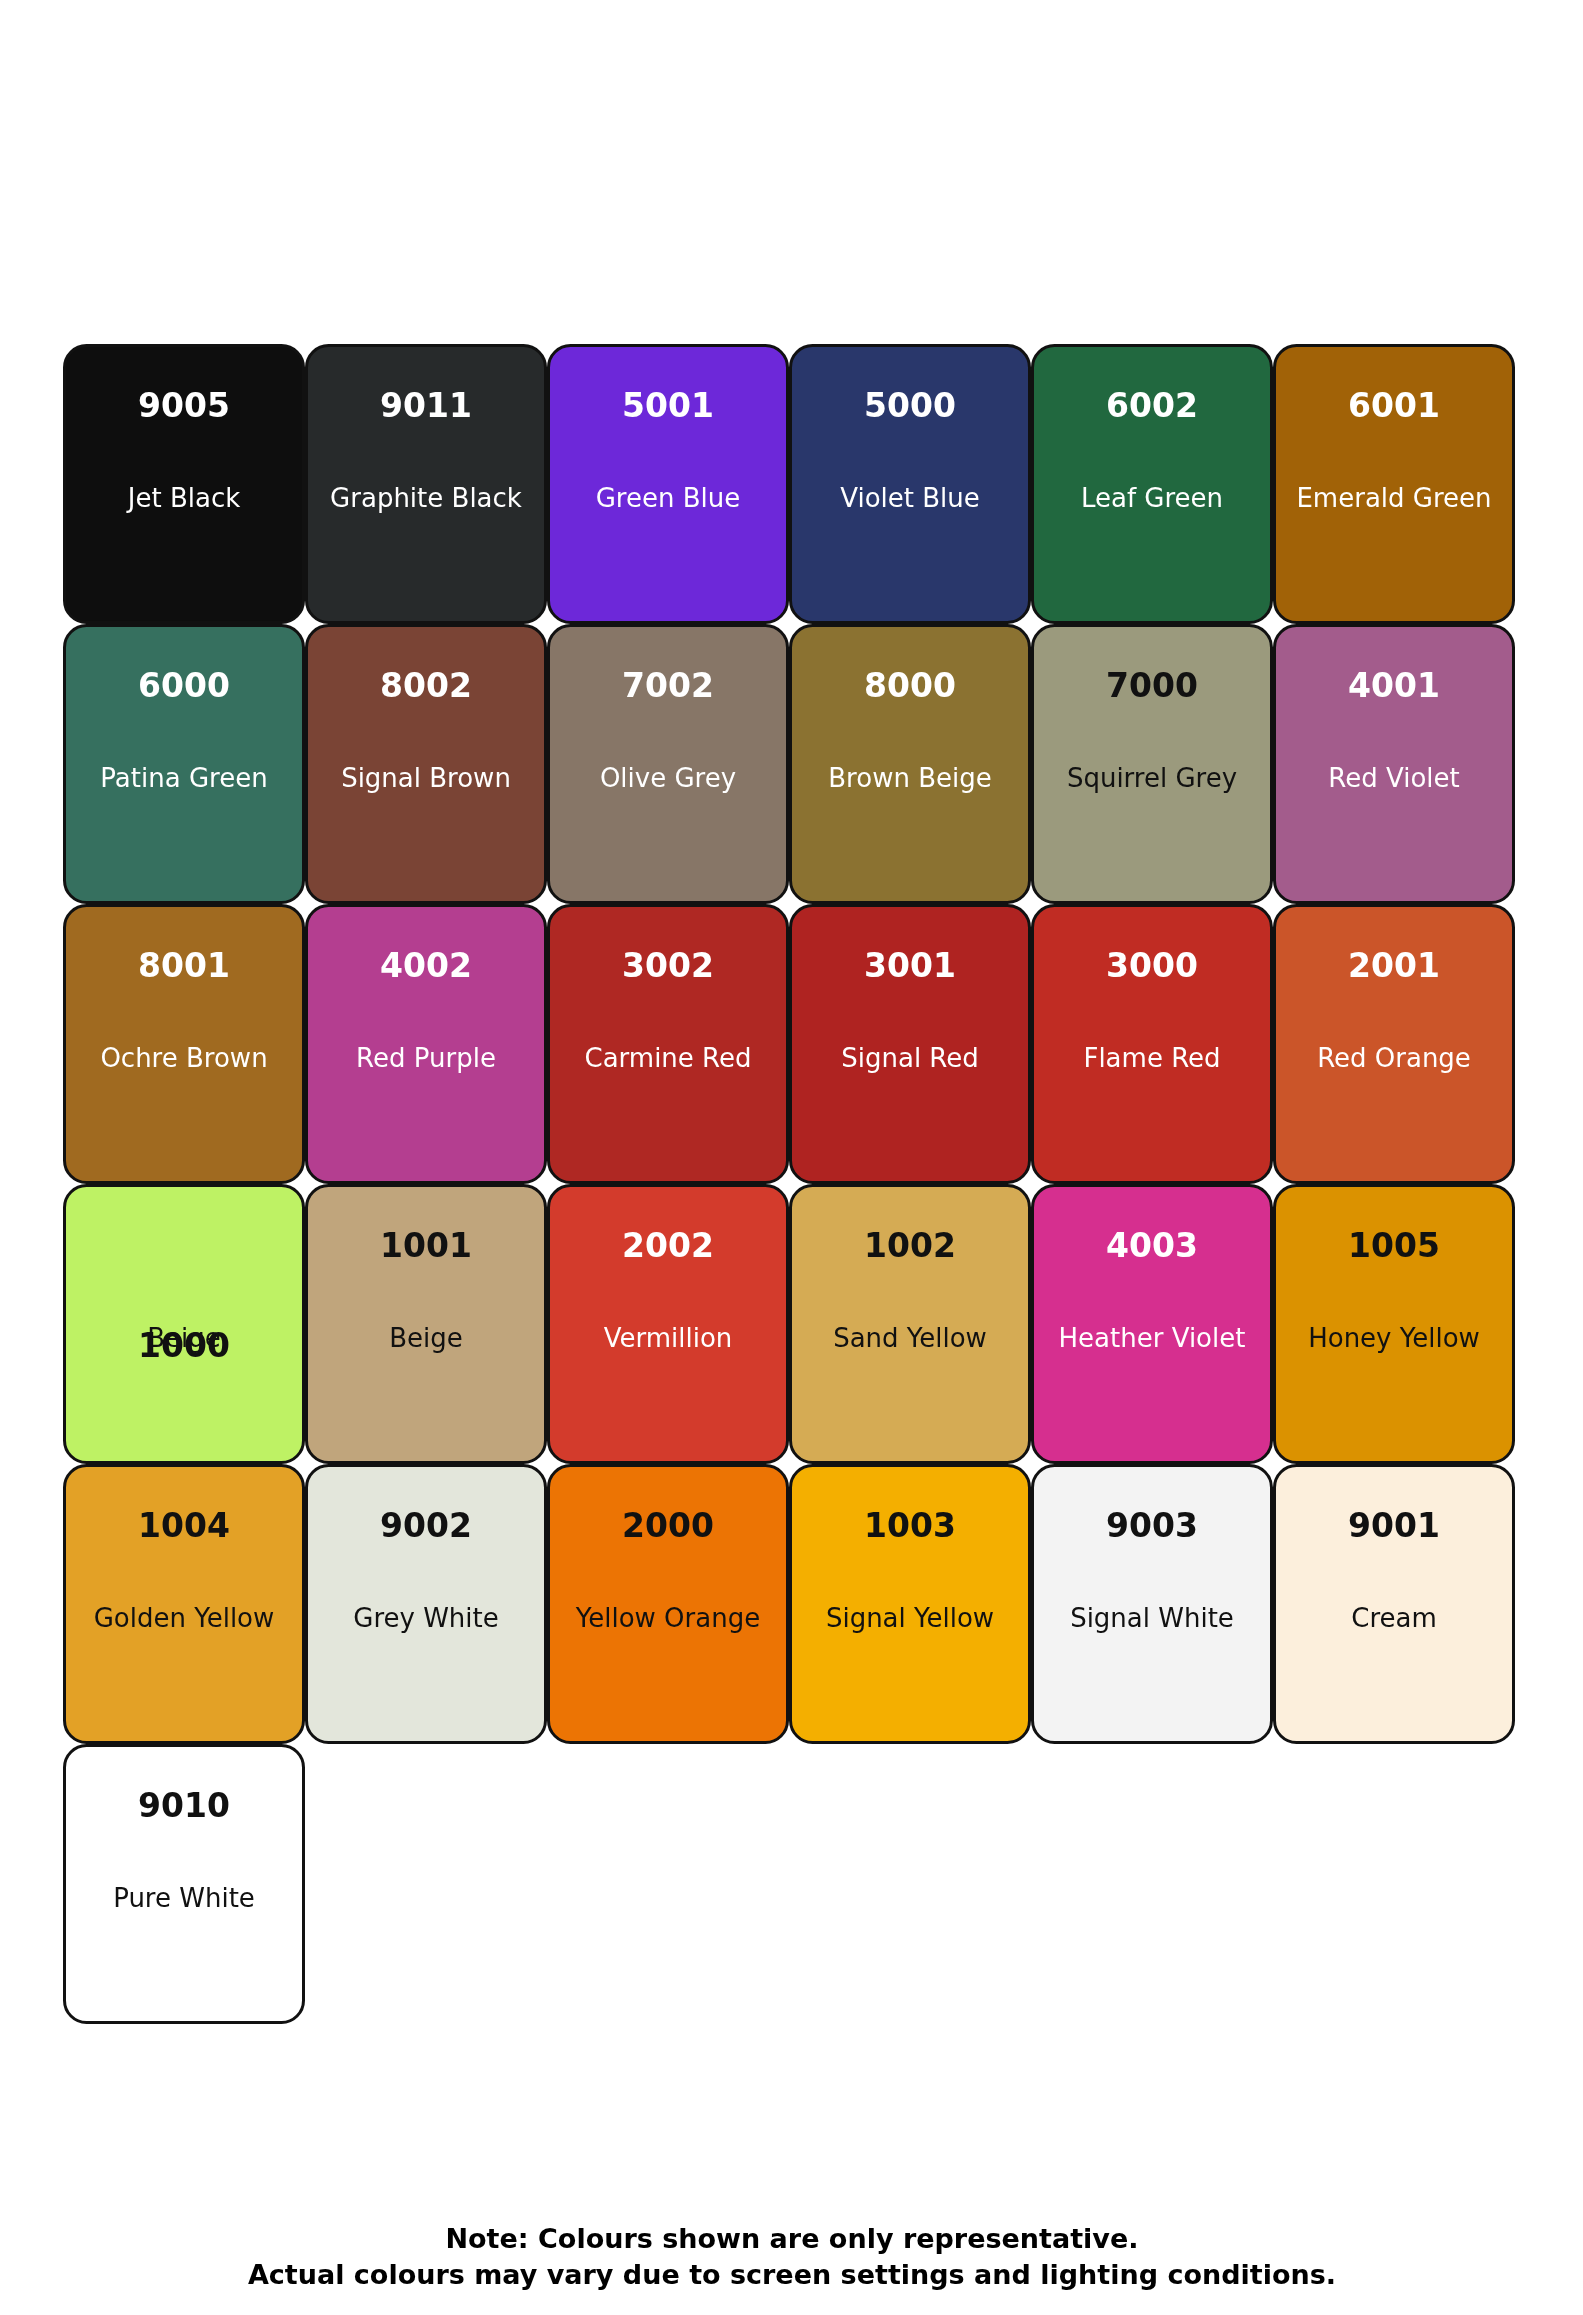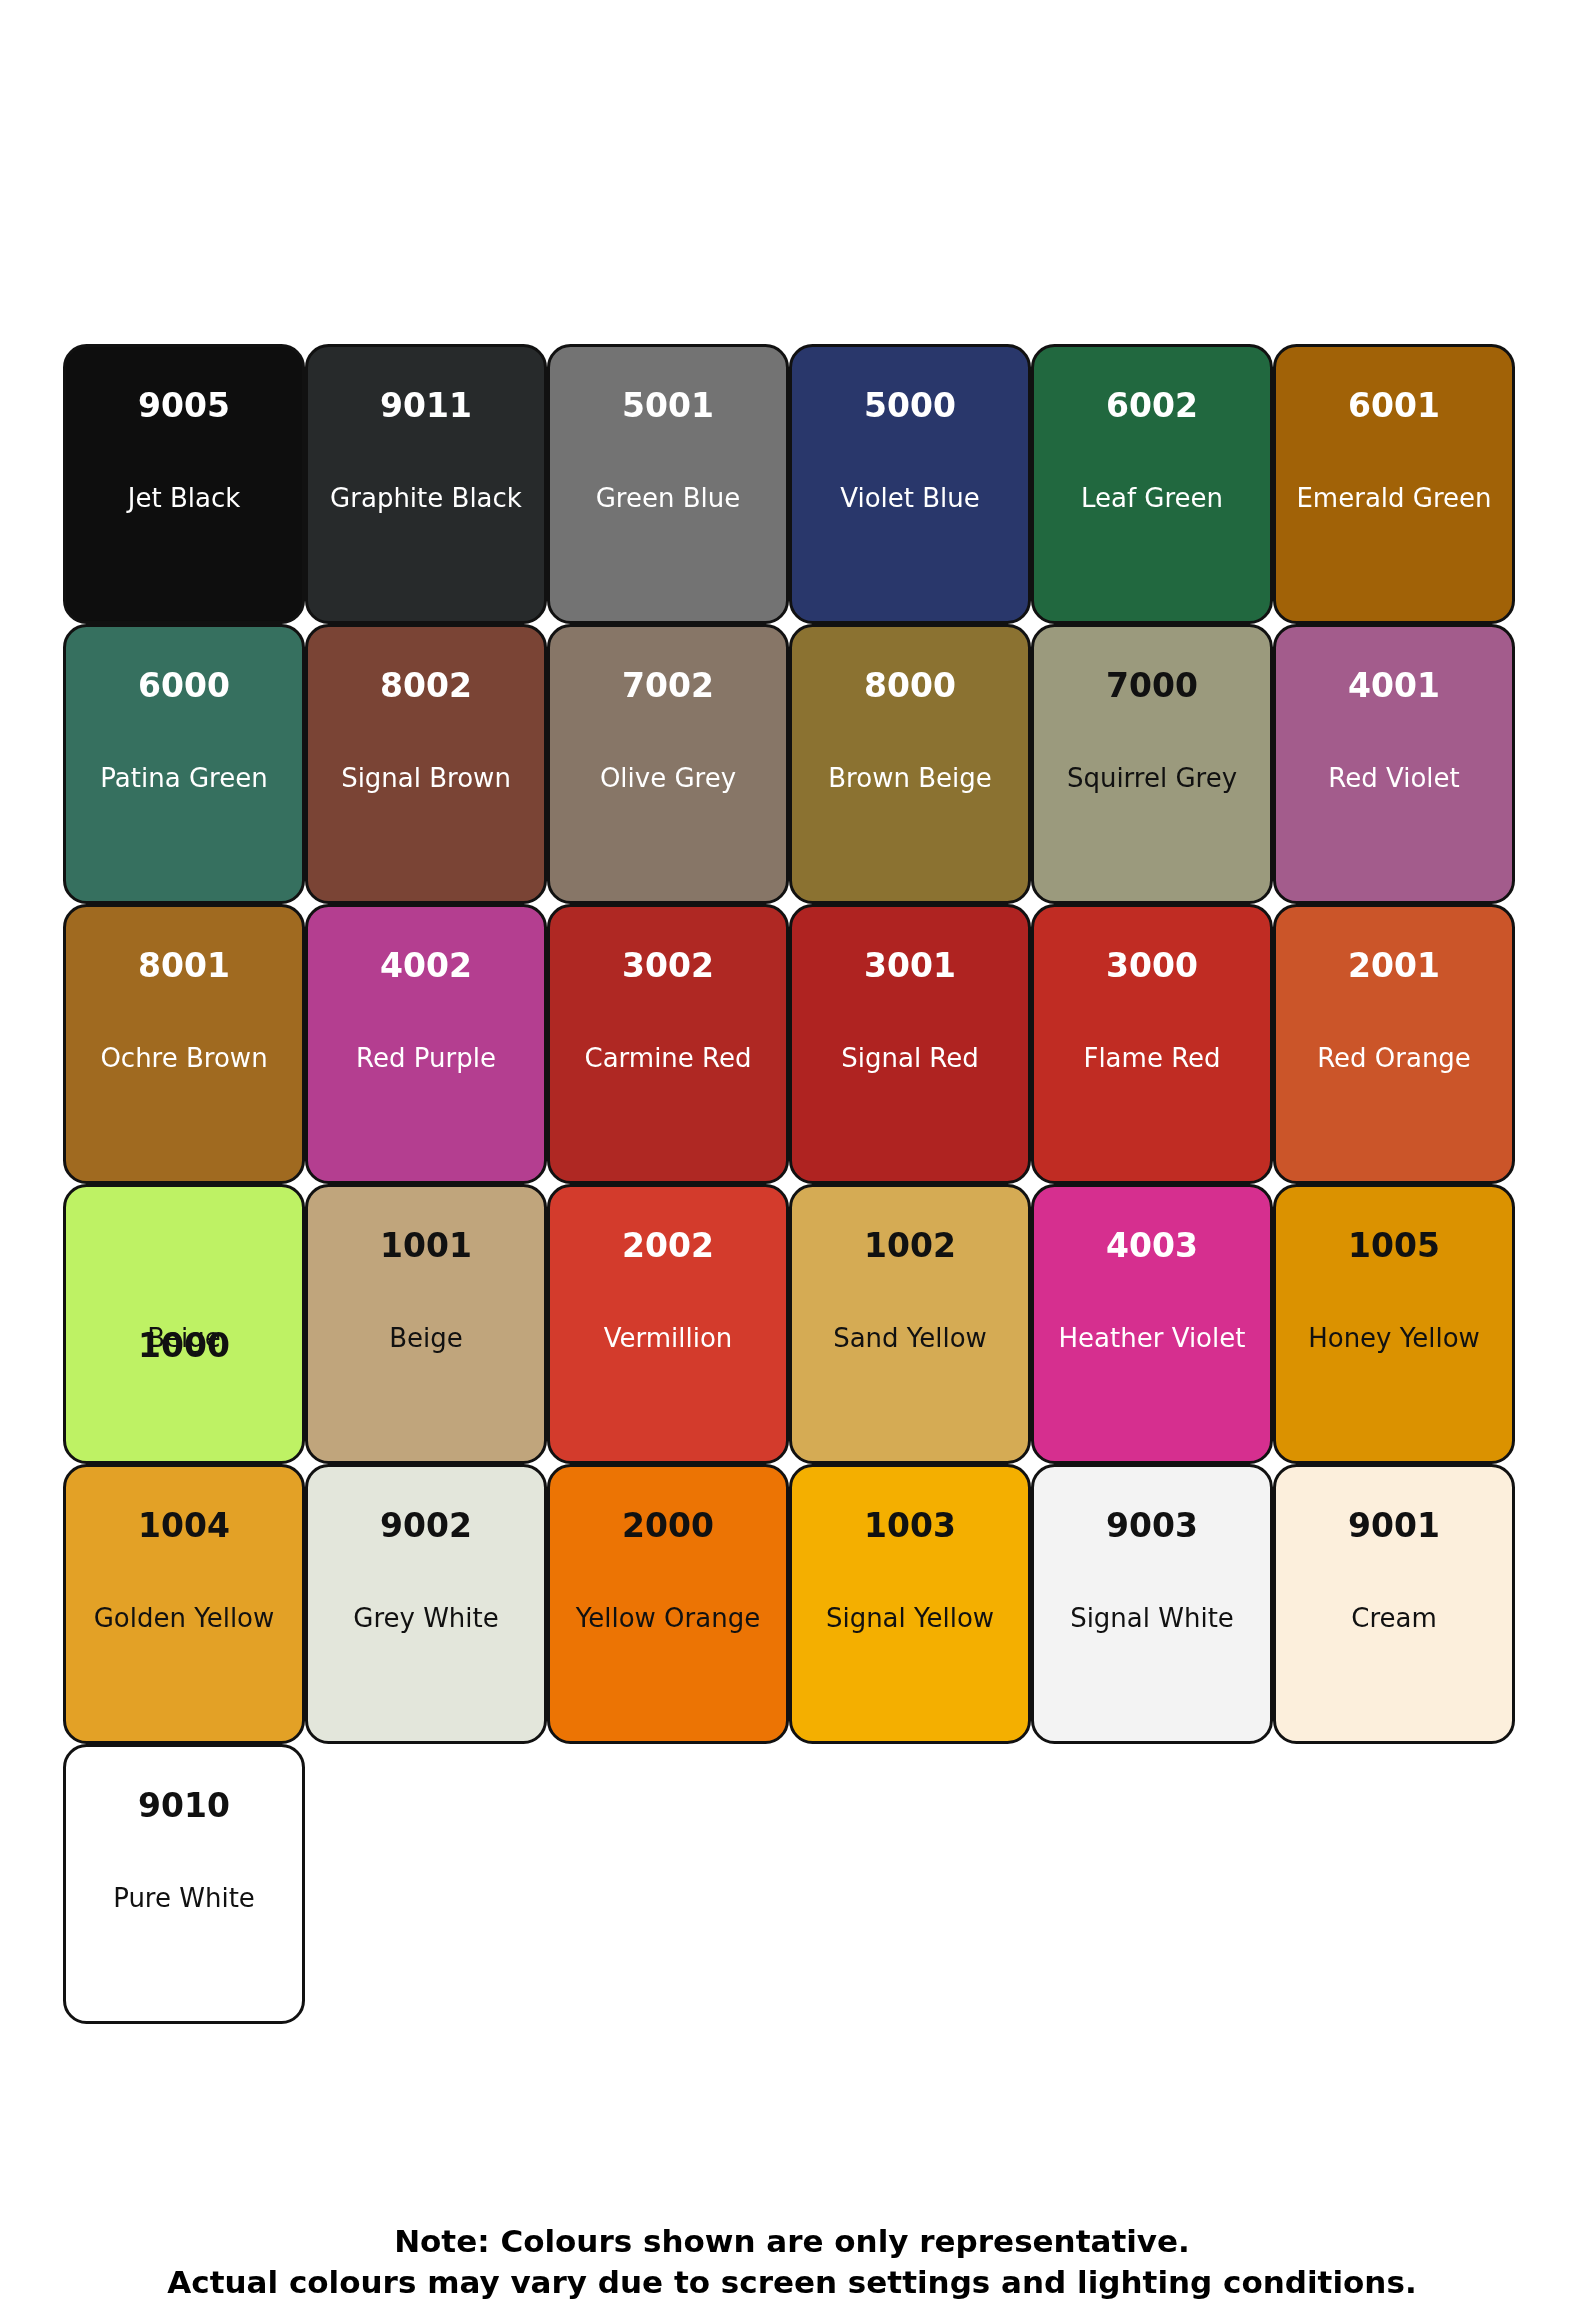--- a/index.html
+++ b/index.html
@@ -70,21 +70,21 @@
     line-height: 1;
     white-space: nowrap;
   }
 
   .footer {
     position: absolute;
     left: 0;
     top: 2221px;
     width: 1584px;
     text-align: center;
-    font-size: 31px;
+    font-size: 27px;
     font-weight: bold;
     color: #000000;
     line-height: 1.32;
   }
   .footer div { white-space: nowrap; }
 </style>
 </head>
 <body>
 
 <div class="sheet">
@@ -92,21 +92,21 @@
   <div class="grid-wrap">
     <div class="swatch-grid" id="swatch-grid">
         <div class="swatch" style="background: rgb(14, 14, 14); color: rgb(255, 255, 255);">
           <div class="swatch-code">9005</div>
           <div class="swatch-name">Jet Black</div>
         </div>
         <div class="swatch" style="background: rgb(39, 42, 43); color: rgb(255, 255, 255);">
           <div class="swatch-code">9011</div>
           <div class="swatch-name">Graphite Black</div>
         </div>
-        <div class="swatch" style="background: #737373; color: rgb(255, 255, 255);">
+        <div class="swatch" style="background: #6d28d9; color: rgb(255, 255, 255);">
           <div class="swatch-code">5001</div>
           <div class="swatch-name">Green Blue</div>
         </div>
         <div class="swatch" style="background: rgb(41, 55, 107); color: rgb(255, 255, 255);">
           <div class="swatch-code">5000</div>
           <div class="swatch-name">Violet Blue</div>
         </div>
         <div class="swatch" style="background: rgb(33, 104, 63); color: rgb(255, 255, 255);">
           <div class="swatch-code">6002</div>
           <div class="swatch-name">Leaf Green</div>

